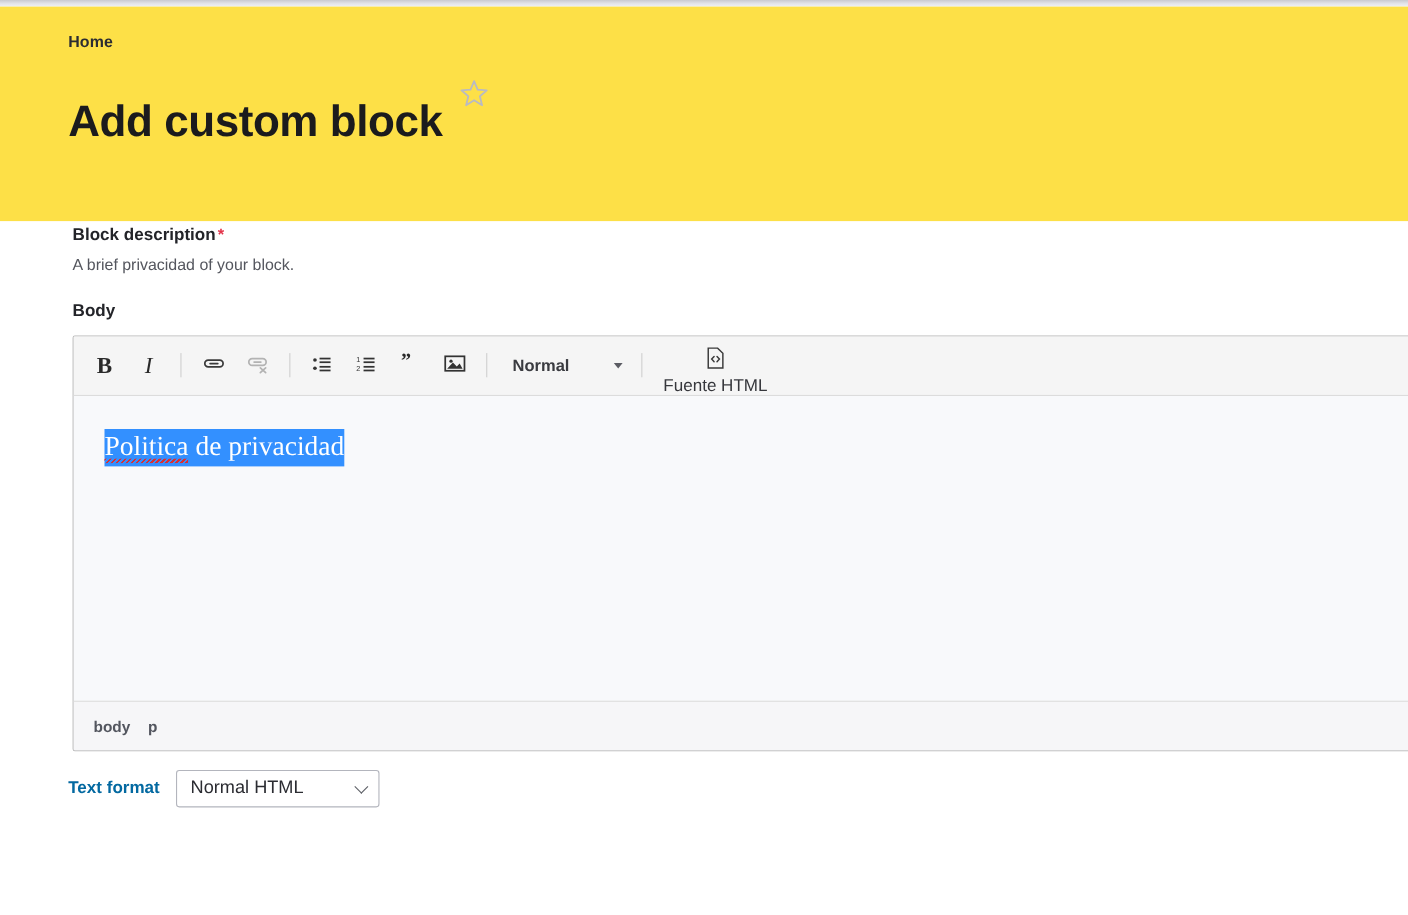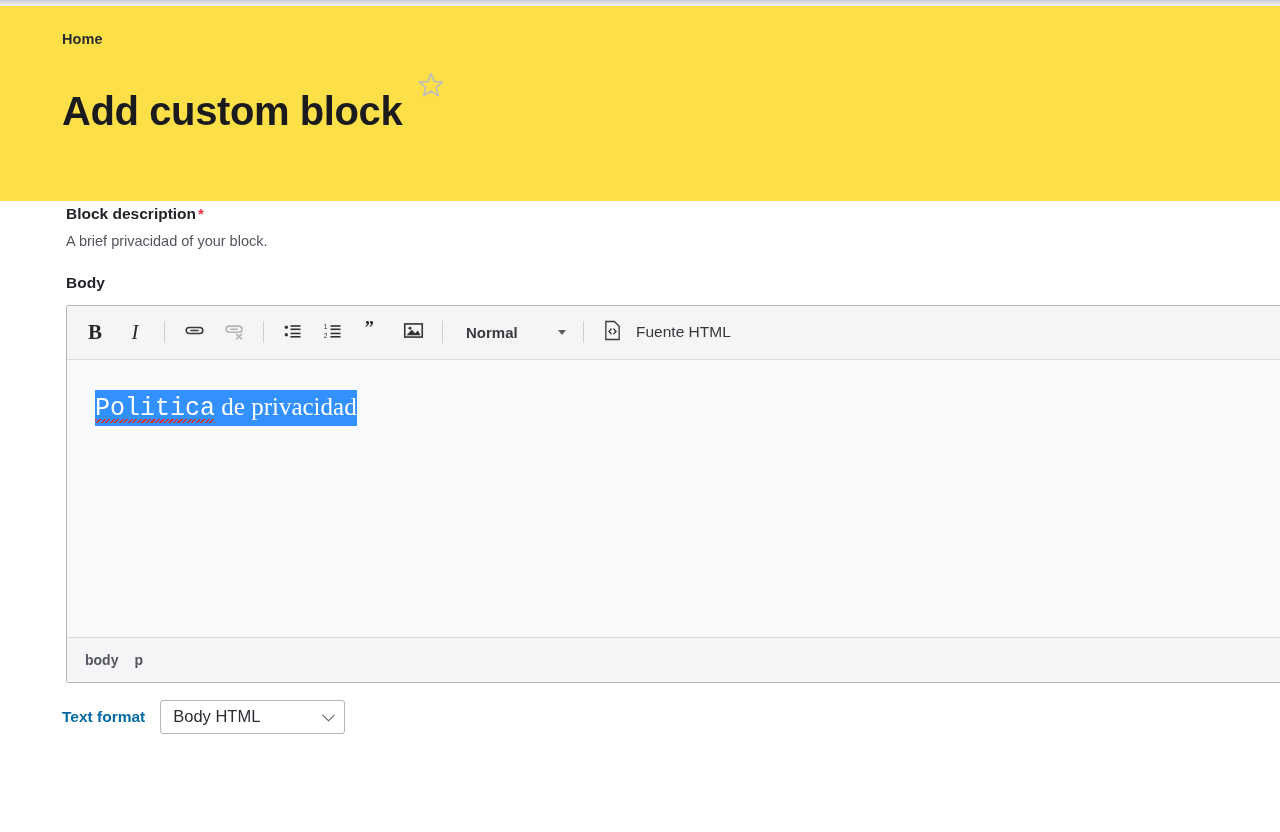--- a/index.html
+++ b/index.html
@@ -160,29 +160,30 @@
   .tb-style-select .caret {
     width: 0; height: 0;
     border-left: 4px solid transparent;
     border-right: 4px solid transparent;
     border-top: 5px solid #5b5c63;
     margin-left: 8px;
   }
   .tb-source {
     display: inline-flex;
     align-items: center;
-    gap: 14px;
+    gap: 1px;
     height: 34px;
     padding: 0 8px;
     margin-left: 2px;
     font-size: 15.5px;
     color: #36373c;
     cursor: pointer;
     background: transparent;
     border: 0;
+    flex-direction: column;
   }
 
   .editor-content {
     height: 277px;
     background: #f8f9fb;
     padding: 30px 28px 0 28px;
   }
   .editor-para {
     font-family: "Liberation Serif", serif;
     font-size: 25px;
@@ -193,21 +194,20 @@
   .sel-text {
     background: #3390ff;
     color: #ffffff;
     padding: 1px 0 2px 0;
     position: relative;
     display: inline-block;
   }
   .misspelled {
     position: relative;
     display: inline-block;
-    font-family: Liberation Mono, monospace;
   }
   .misspelled::after {
     content: "";
     position: absolute;
     left: 0;
     right: 0;
     bottom: 1px;
     height: 4px;
     background-image:
       repeating-linear-gradient(135deg,
@@ -401,18 +401,18 @@
         <span class="path-item">body</span>
         <span class="path-item">p</span>
       </div>
 
     </div>
   </div>
 
   <div class="format-row">
     <span class="format-label">Text format</span>
     <div class="format-select">
-      <span>Body HTML</span>
+      <span>Normal HTML</span>
       <span class="sel-caret"></span>
     </div>
   </div>
 
 </main>
 
 </body></html>

